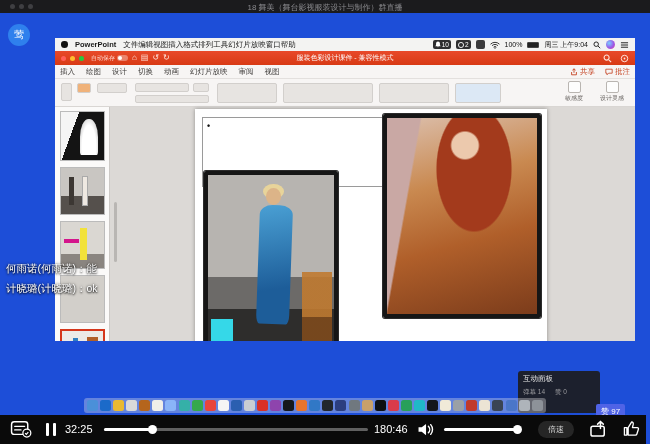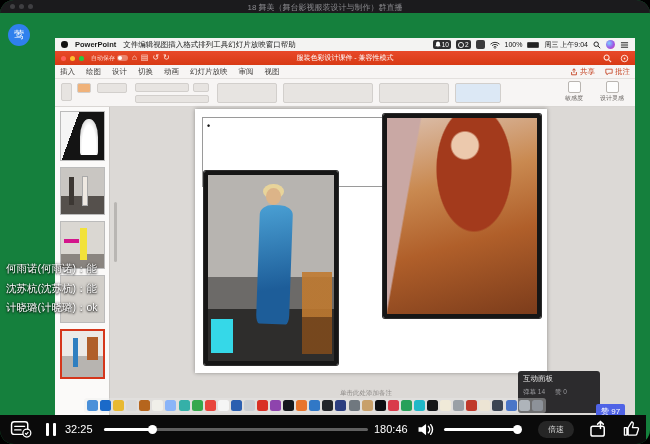--- a/index.html
+++ b/index.html
@@ -1,30 +1,30 @@
 <!DOCTYPE html>
 <html><head>
 <meta charset="utf-8">
 <style>
   * { margin:0; padding:0; box-sizing:border-box; }
   body { background:#000; font-family:"Liberation Sans", sans-serif; }
-  .stage { position:relative; width:650px; height:444px; background:#15803d; overflow:hidden;border-radius:14px; }
+  .stage { position:relative; width:650px; height:444px; background:#1d4ed8; overflow:hidden; }
 
   
   .win-titlebar { position:absolute; left:0; top:0; width:650px; height:13px; background:#1b1b1d; }
   .win-title { position:absolute; left:0; right:0; top:2px; text-align:center; font-size:8px; color:#8a8a8e; }
   .traffic { position:absolute; top:4px; width:5px; height:5px; border-radius:50%; background:#3f3f42; }
 
   
   .avatar { position:absolute; left:8px; top:24px; width:22px; height:22px; border-radius:50%;
             background:#2f80ed; color:#fff; font-size:10px; display:flex; align-items:center; justify-content:center; }
   .stream-title { position:absolute; left:37px; top:28px; color:#fff; font-size:12px; font-weight:bold; letter-spacing:.3px; }
 
   
-  .video { position:absolute; left:55px; top:38px; width:580px; height:377px; background:#d8d5d2; overflow:hidden; }
+  .video { position:absolute; left:55px; top:38px; width:580px; height:303px; background:#d8d5d2; overflow:hidden; }
 
   .menubar { position:absolute; left:0; top:0; width:580px; height:13px; background:#f3f3f2;
              display:flex; align-items:center; padding:0 6px; font-size:7.5px; color:#1a1a1a; gap:7px; }
   .apple-dot { width:7px; height:7px; background:#111; border-radius:45% 45% 50% 50%; }
   .menubar .app { font-weight:bold; }
   .mb-menus { display:flex; }
   .mb-status { margin-left:auto; display:flex; align-items:center; gap:5px; font-size:7px; color:#111; }
   .pill-dark { background:#2e2e30; color:#fff; border-radius:2px; padding:0 2px; font-size:6.5px; display:flex; align-items:center; gap:1px; height:9px; }
   .sq-icon { width:9px; height:9px; background:#3a3a3c; border-radius:2px; }
   .battery { width:12px; height:6px; border:1px solid #444; border-radius:1px; background:#222; }
@@ -293,21 +293,20 @@
           <div class="cyan-swatch"></div>
         </div>
       </div>
 
       <div class="notes-hint">单击此处添加备注</div>
     </div>
   </div>
 
   <div class="chat">
       <div class="chat-msg">何雨诺(何雨诺)：能</div>
-      <div class="chat-msg">沈苏杭(沈苏杭)：能</div>
       <div class="chat-msg">计晓璐(计晓璐)：ok</div>
     </div>
 
   <div class="dock">
       <span class="dock-ic" style="background: rgb(74, 144, 217);"></span>
       <span class="dock-ic" style="background: rgb(27, 106, 201);"></span>
       <span class="dock-ic" style="background: rgb(232, 185, 49);"></span>
       <span class="dock-ic" style="background: rgb(217, 217, 217);"></span>
       <span class="dock-ic" style="background: rgb(181, 101, 29);"></span>
       <span class="dock-ic" style="background: rgb(240, 239, 233);"></span>

